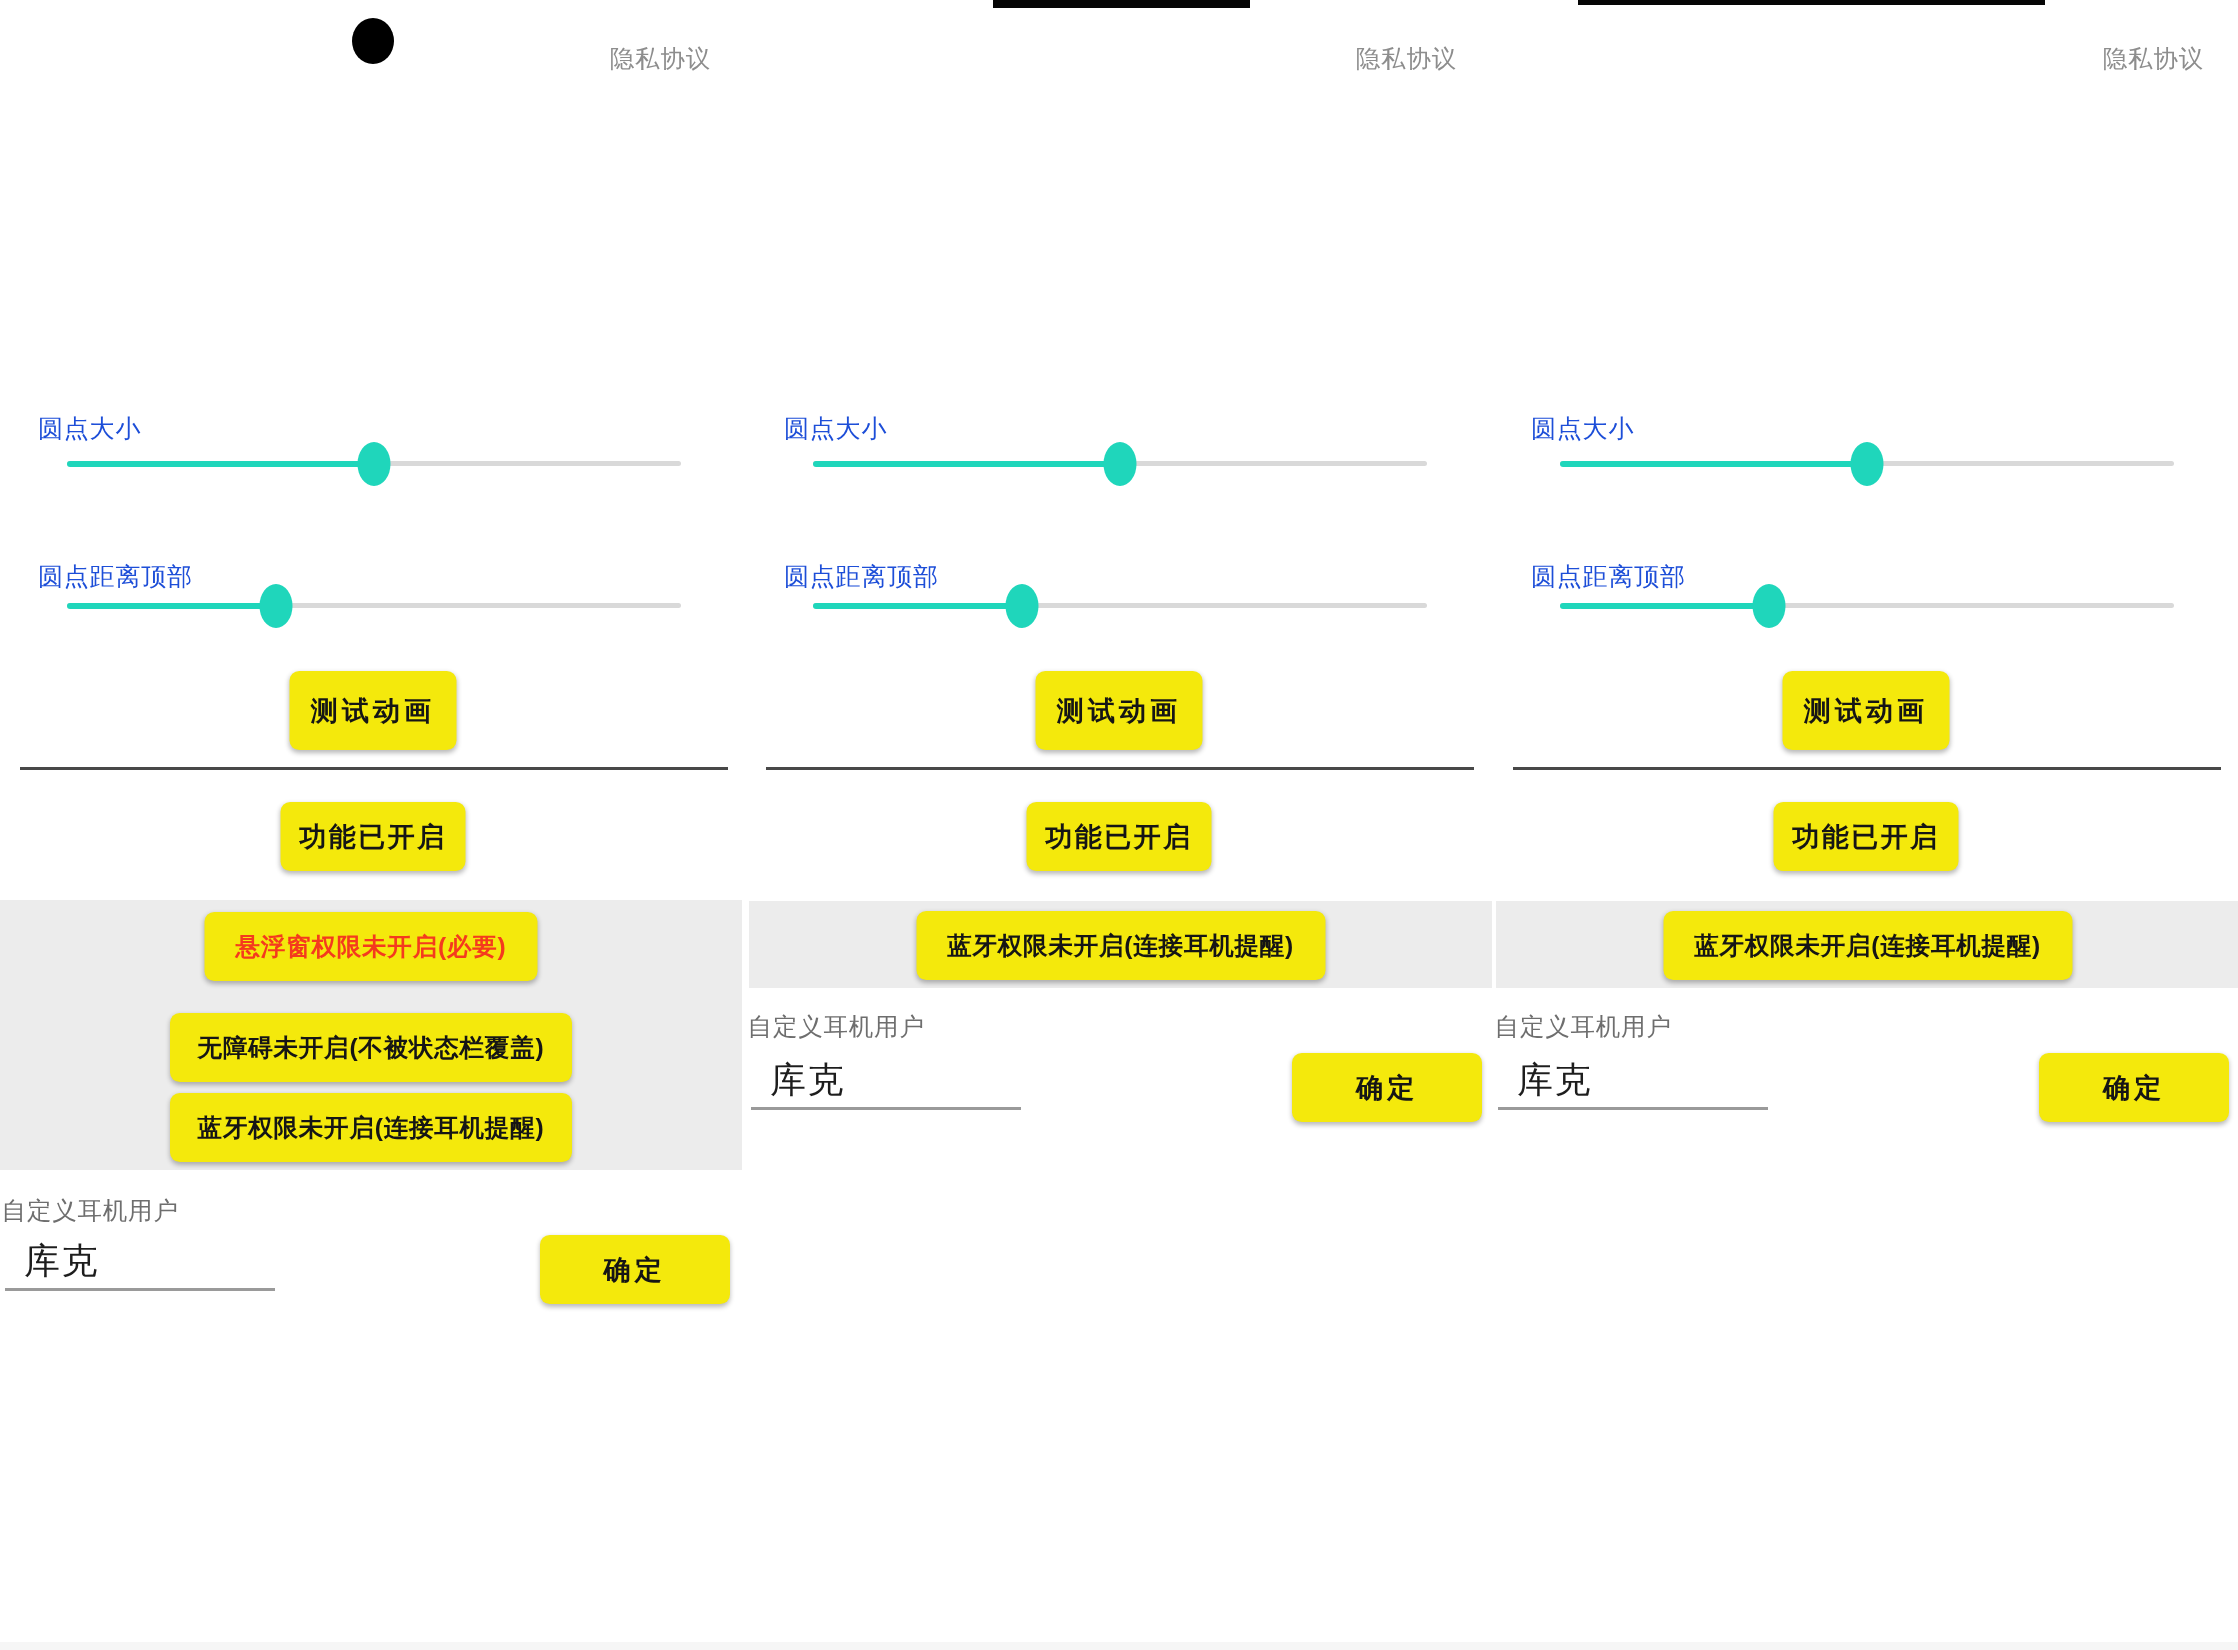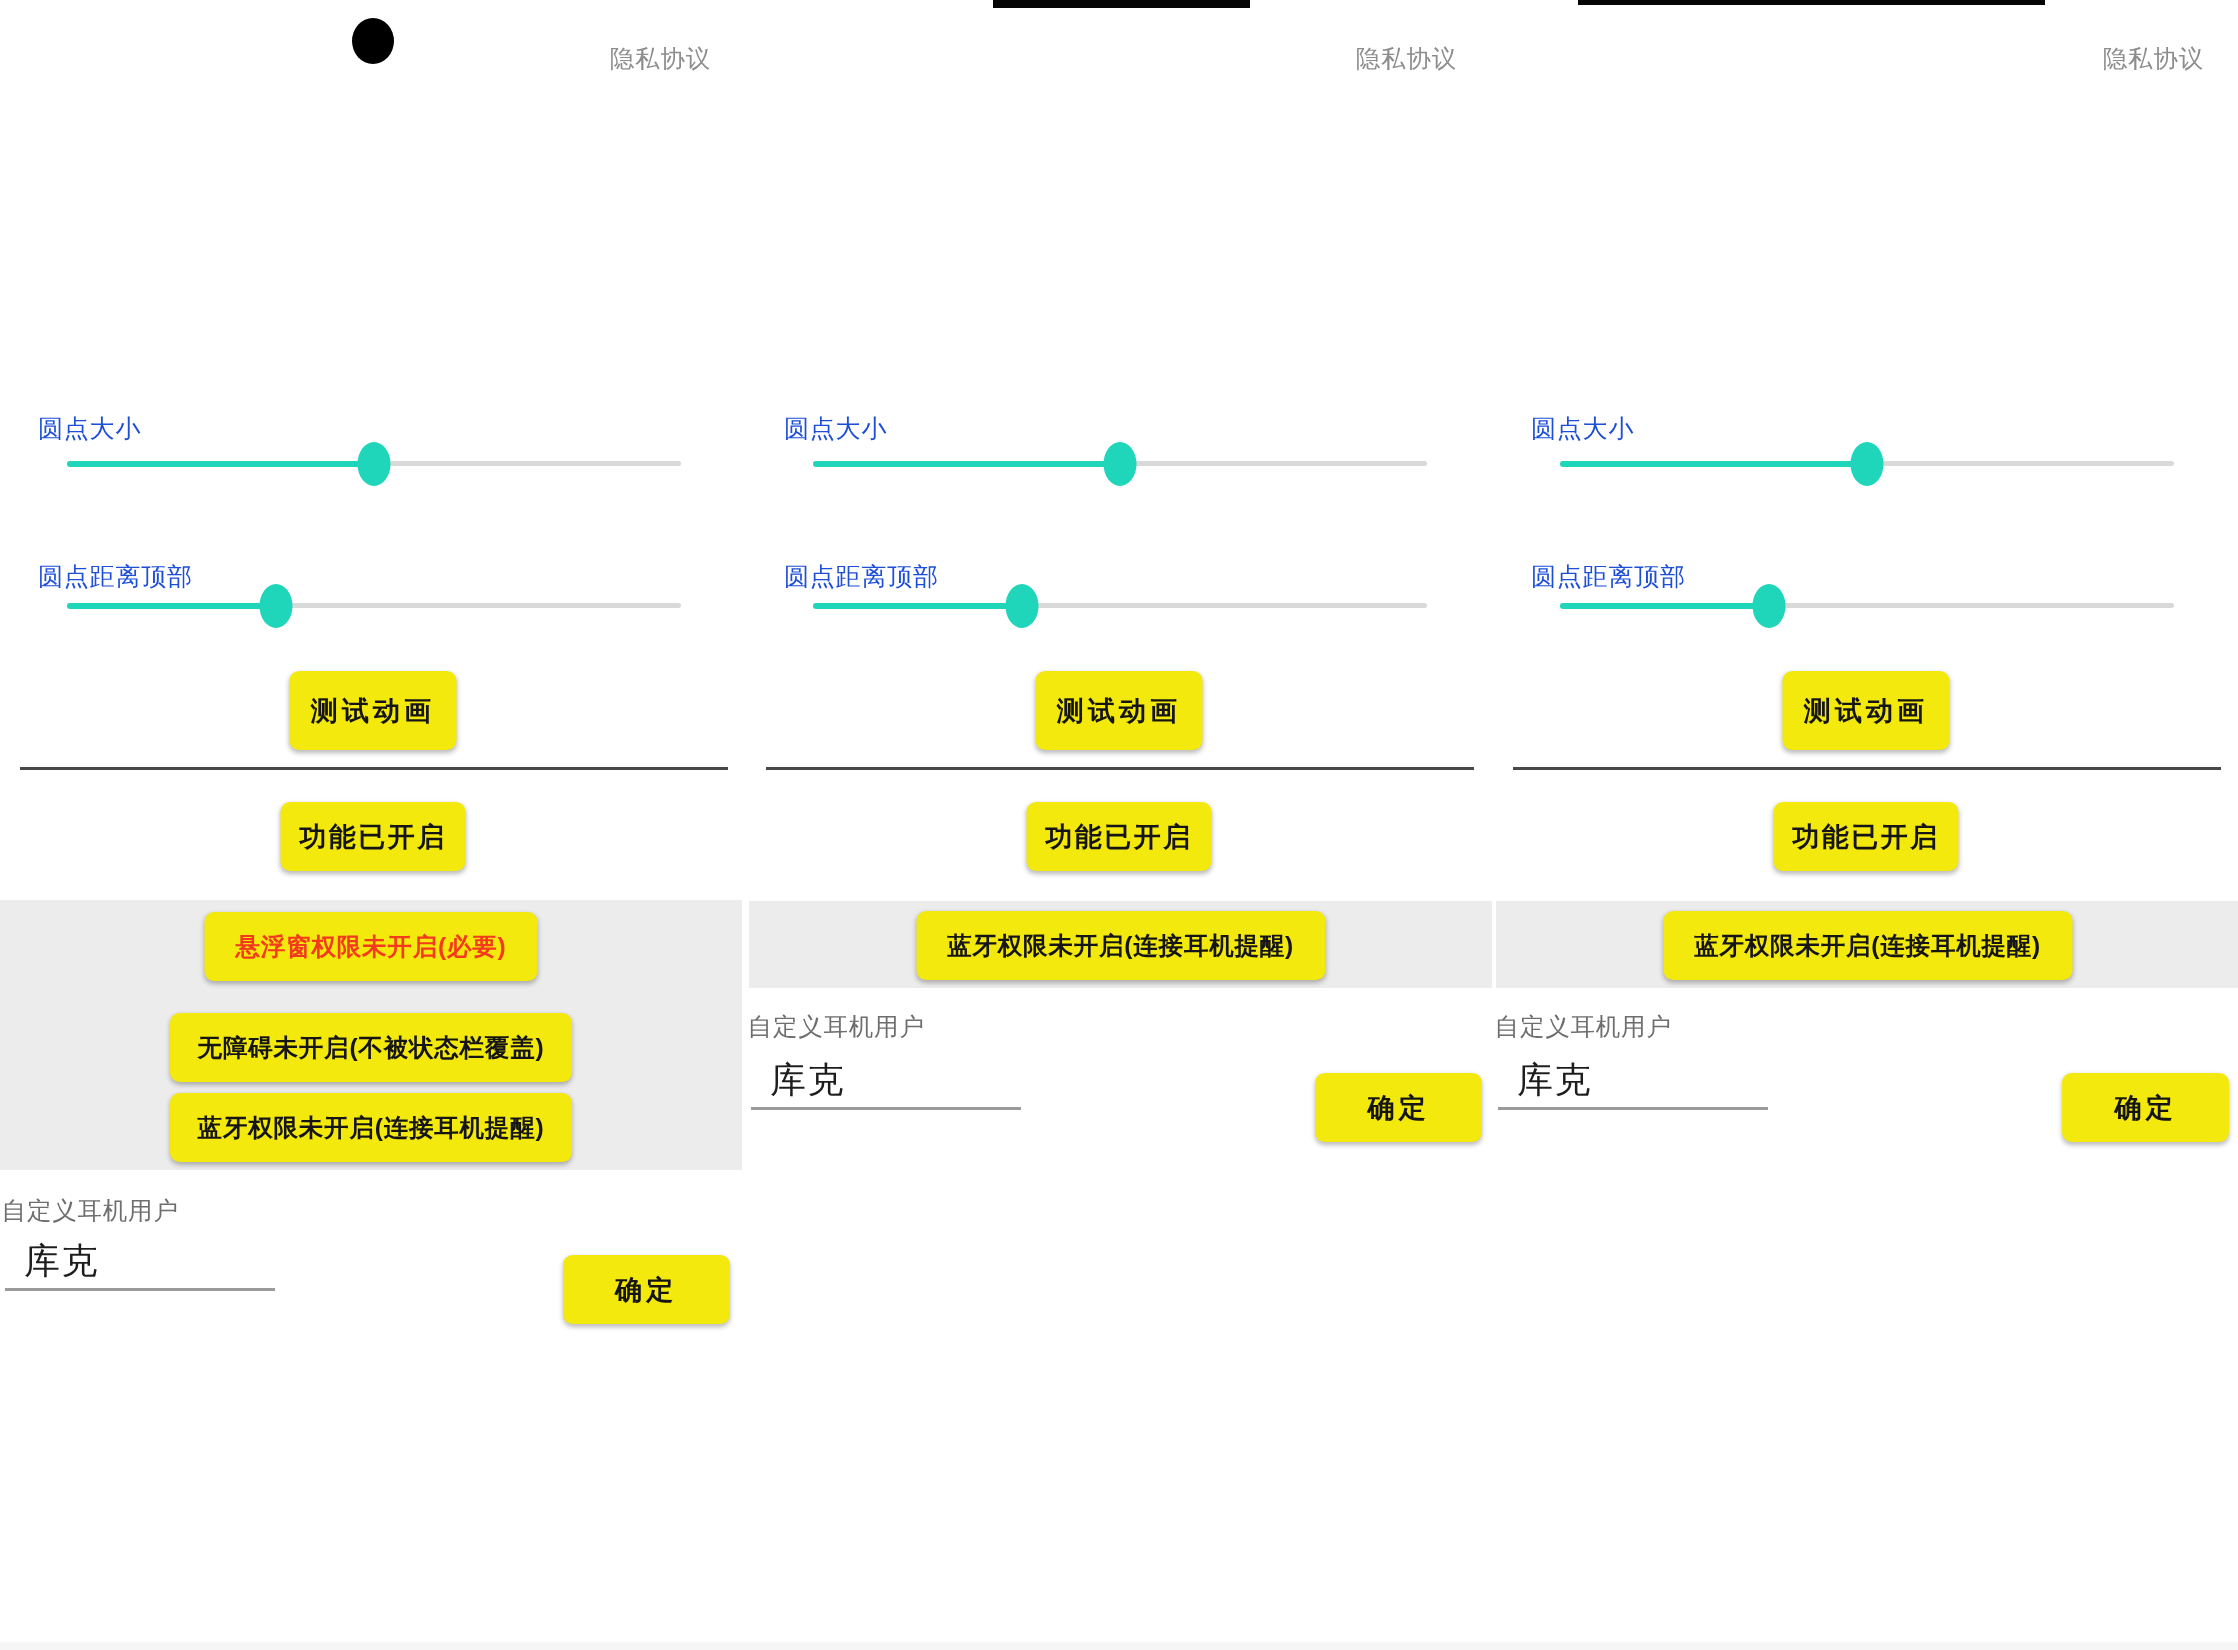--- a/index.html
+++ b/index.html
@@ -58,21 +58,21 @@
   .perm{left:50%;transform:translateX(-50%);font-size:24.5px;letter-spacing:0.8px;}
   .perm-1{top:12.3px;width:333px;height:69px;color:#f43a1e;}
   .perm-2{top:113px;width:402px;height:69px;}
   .perm-3{top:193px;width:402px;height:69px;}
   .perm-band{top:9.8px;width:409px;height:69px;}
 
   
   .custom-label{position:absolute;left:1.6px;font-size:24.5px;color:#6e6e6e;letter-spacing:0.8px;}
   .custom-value{position:absolute;left:24px;font-size:36px;color:#1d1d1d;letter-spacing:1.6px;}
   .input-line{position:absolute;left:4.9px;width:270px;height:2.5px;background:#9a9a9a;}
-  .btn-confirm{width:167px;height:69px;font-size:27px;letter-spacing:4.1px;margin-top:20px;}
+  .btn-confirm{width:190px;height:69px;font-size:27px;letter-spacing:4.1px;}
   .cl-a{top:1194px;} .cv-a{top:1237px;} .il-a{top:1288px;} .cf-a{top:1235px;right:16.3px;}
   .cl-b{top:1010px;} .cv-b{top:1056px;} .il-b{top:1107px;} .cf-b{top:1053px;right:9.8px;}
 
   .bottom-strip{position:absolute;left:0;right:0;bottom:0;height:8.2px;background:#f6f6f6;}
 </style>
 </head>
 <body>
 
 <div class="panel" id="panel-1">
   <div class="privacy">隐私协议</div>

